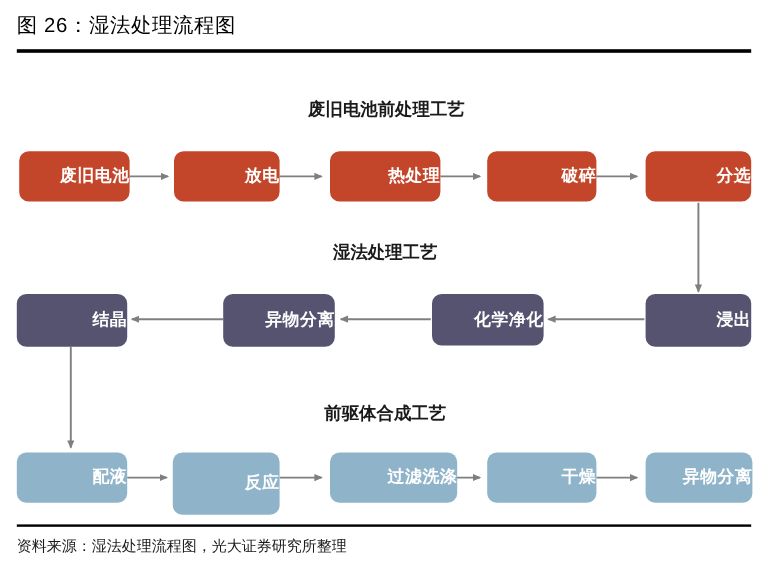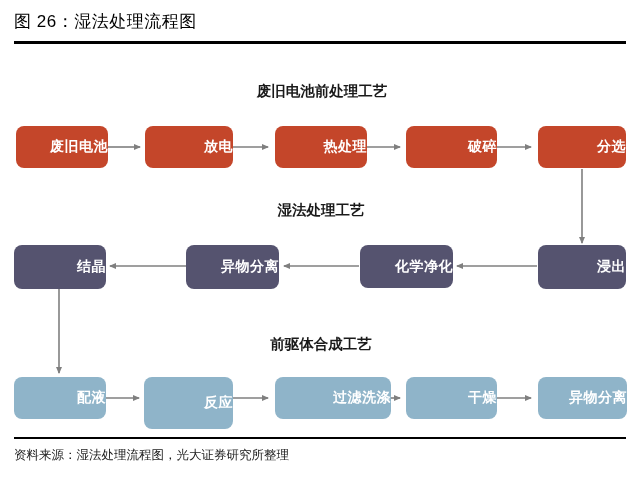--- a/index.html
+++ b/index.html
@@ -170,21 +170,21 @@
     </div>
 
     <div class="section-label" style="left:321px; top:289px;">前驱体合成工艺</div>
 
     <div class="node row-prec" style="left:14px; top:331px; width:92px; height:42px;">
       <span>配液</span>
     </div>
     <div class="node row-prec" style="left:144px; top:331px; width:89px; height:52px;">
       <span>反应</span>
     </div>
-    <div class="node row-prec" style="left:275px; top:331px; width:116px; height:42px;">
+    <div class="node row-prec" style="left:275px; top:331px; width:106px; height:42px;">
       <span>过滤洗涤</span>
     </div>
     <div class="node row-prec" style="left:406px; top:331px; width:91px; height:42px;">
       <span>干燥</span>
     </div>
     <div class="node row-prec" style="left:538px; top:331px; width:89px; height:42px;">
       <span>异物分离</span>
     </div>
 
   </div>

